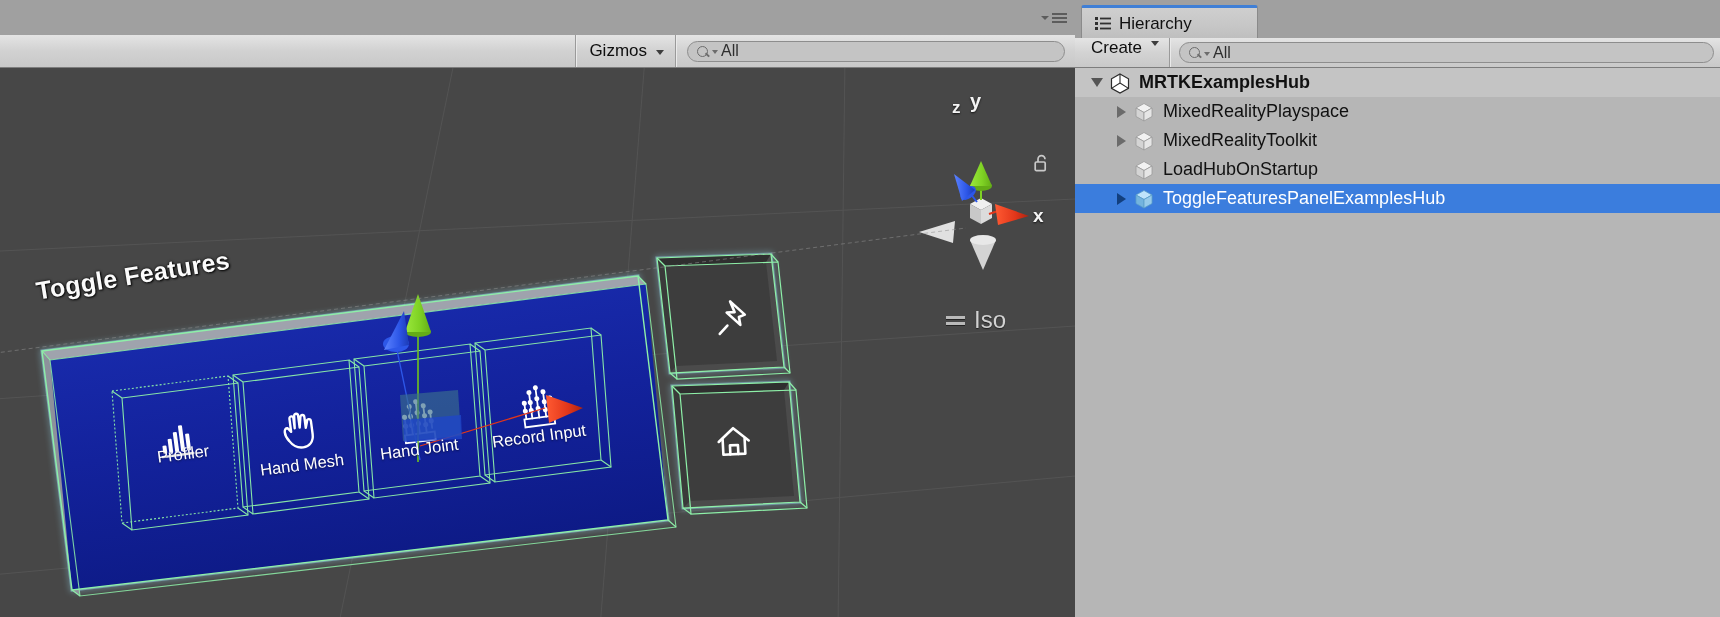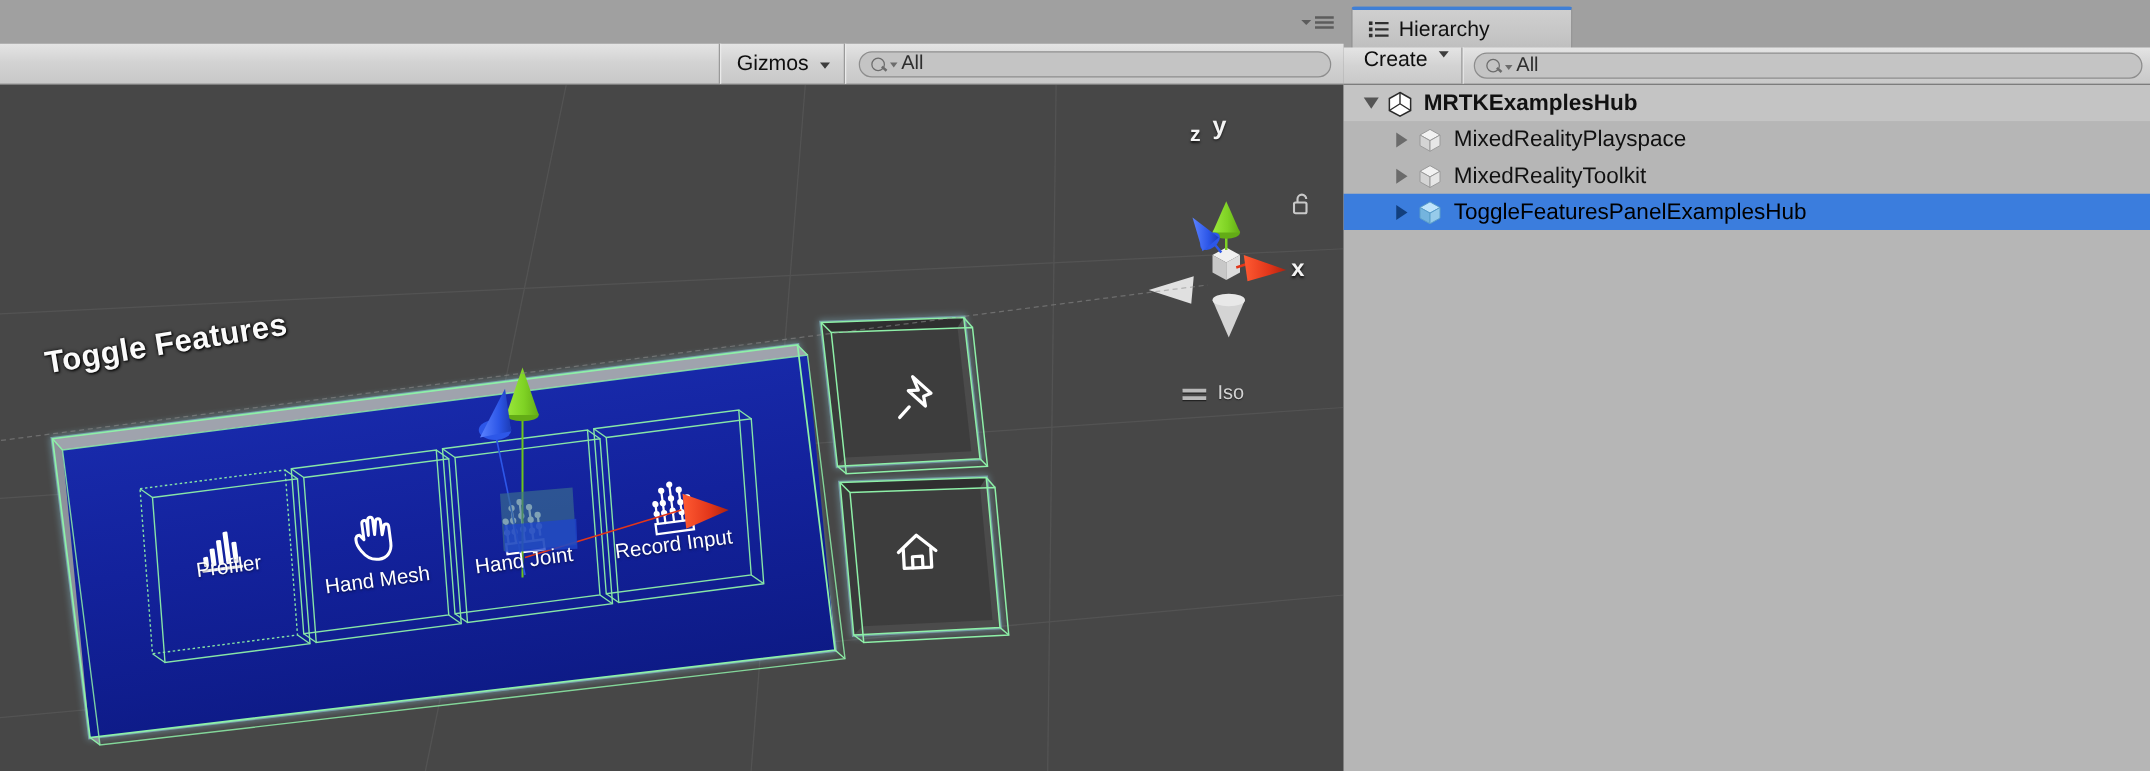--- a/index.html
+++ b/index.html
@@ -94,21 +94,21 @@
   }
   #vp-svg { position: absolute; left: 0; top: 0; }
 
   #lock-icon {
     position: absolute; left: 1034px; top: 86px;
     width: 16px; height: 19px;
   }
   #view-mode {
     position: absolute; left: 946px; top: 238px;
     display: flex; align-items: center; gap: 9px;
-    color: #d2d2d2; font-size: 16px;
+    color: #d2d2d2; font-size: 24px;
     text-shadow: 0 1px 1px rgba(0,0,0,.55);
   }
   #view-mode .hamb { display: flex; flex-direction: column; gap: 3px; }
   #view-mode .hamb i {
     display: block; width: 19px; height: 3px; background: #b9b9b9;
     box-shadow: 0 1px 0 rgba(0,0,0,.5);
   }
 
   #axis-labels { position: absolute; left: 0; top: 0; width: 1075px; height: 549px; pointer-events: none; }
   .axis-lbl {
@@ -184,21 +184,21 @@
     position: absolute; left: 0; top: 68px; width: 645px; height: 549px;
     background: #b6b6b6;
   }
   .tree-row {
     position: relative; height: 29px;
     display: flex; align-items: center;
     font-size: 18px; color: #111111;
     cursor: pointer;
   }
   .tree-row.root { background: #c4c4c4; font-weight: bold; }
-  .tree-row.selected { background: #3b7ddd; color: #000000; }
+  .tree-row.selected { background: #3b7ddd; color: #ffffff; }
   .tree-row.plain { background: #b6b6b6; }
   .tw {
     width: 24px; flex: 0 0 24px; display: flex; align-items: center; justify-content: center;
   }
   .tw .arrow-right {
     width: 0; height: 0;
     border-top: 6.5px solid transparent;
     border-bottom: 6.5px solid transparent;
     border-left: 9px solid #6b6b6b;
   }
@@ -557,20 +557,29 @@
           <span class="arrow-right"></span>
         </span>
         <svg class="obj-icon" viewBox="0 0 22 22">
           <polygon points="3,7 11,2.5 19,7 11,11.5" fill="#f2f2f2" stroke="#9a9a9a" stroke-width="0.8"></polygon>
           <polygon points="3,7 11,11.5 11,20 3,15.5" fill="#d4d4d4" stroke="#9a9a9a" stroke-width="0.8"></polygon>
           <polygon points="19,7 11,11.5 11,20 19,15.5" fill="#e6e6e6" stroke="#9a9a9a" stroke-width="0.8"></polygon>
         </svg>
         <span class="row-label">MixedRealityToolkit</span>
       </div>
 
+      <div class="tree-row plain">
+        <span class="tw" style="margin-left:34px;"></span>
+        <svg class="obj-icon" viewBox="0 0 22 22">
+          <polygon points="3,7 11,2.5 19,7 11,11.5" fill="#f2f2f2" stroke="#9a9a9a" stroke-width="0.8"></polygon>
+          <polygon points="3,7 11,11.5 11,20 3,15.5" fill="#d4d4d4" stroke="#9a9a9a" stroke-width="0.8"></polygon>
+          <polygon points="19,7 11,11.5 11,20 19,15.5" fill="#e6e6e6" stroke="#9a9a9a" stroke-width="0.8"></polygon>
+        </svg>
+        <span class="row-label">LoadHubOnStartup</span>
+      </div>
 
       <div class="tree-row selected">
         <span class="tw" style="margin-left:34px;">
           <span class="arrow-right"></span>
         </span>
         <svg class="obj-icon" viewBox="0 0 22 22">
           <polygon points="3,7 11,2.5 19,7 11,11.5" fill="#bfe4fb" stroke="#5b9ec9" stroke-width="0.8"></polygon>
           <polygon points="3,7 11,11.5 11,20 3,15.5" fill="#74b4de" stroke="#5b9ec9" stroke-width="0.8"></polygon>
           <polygon points="19,7 11,11.5 11,20 19,15.5" fill="#97cbea" stroke="#5b9ec9" stroke-width="0.8"></polygon>
         </svg>

